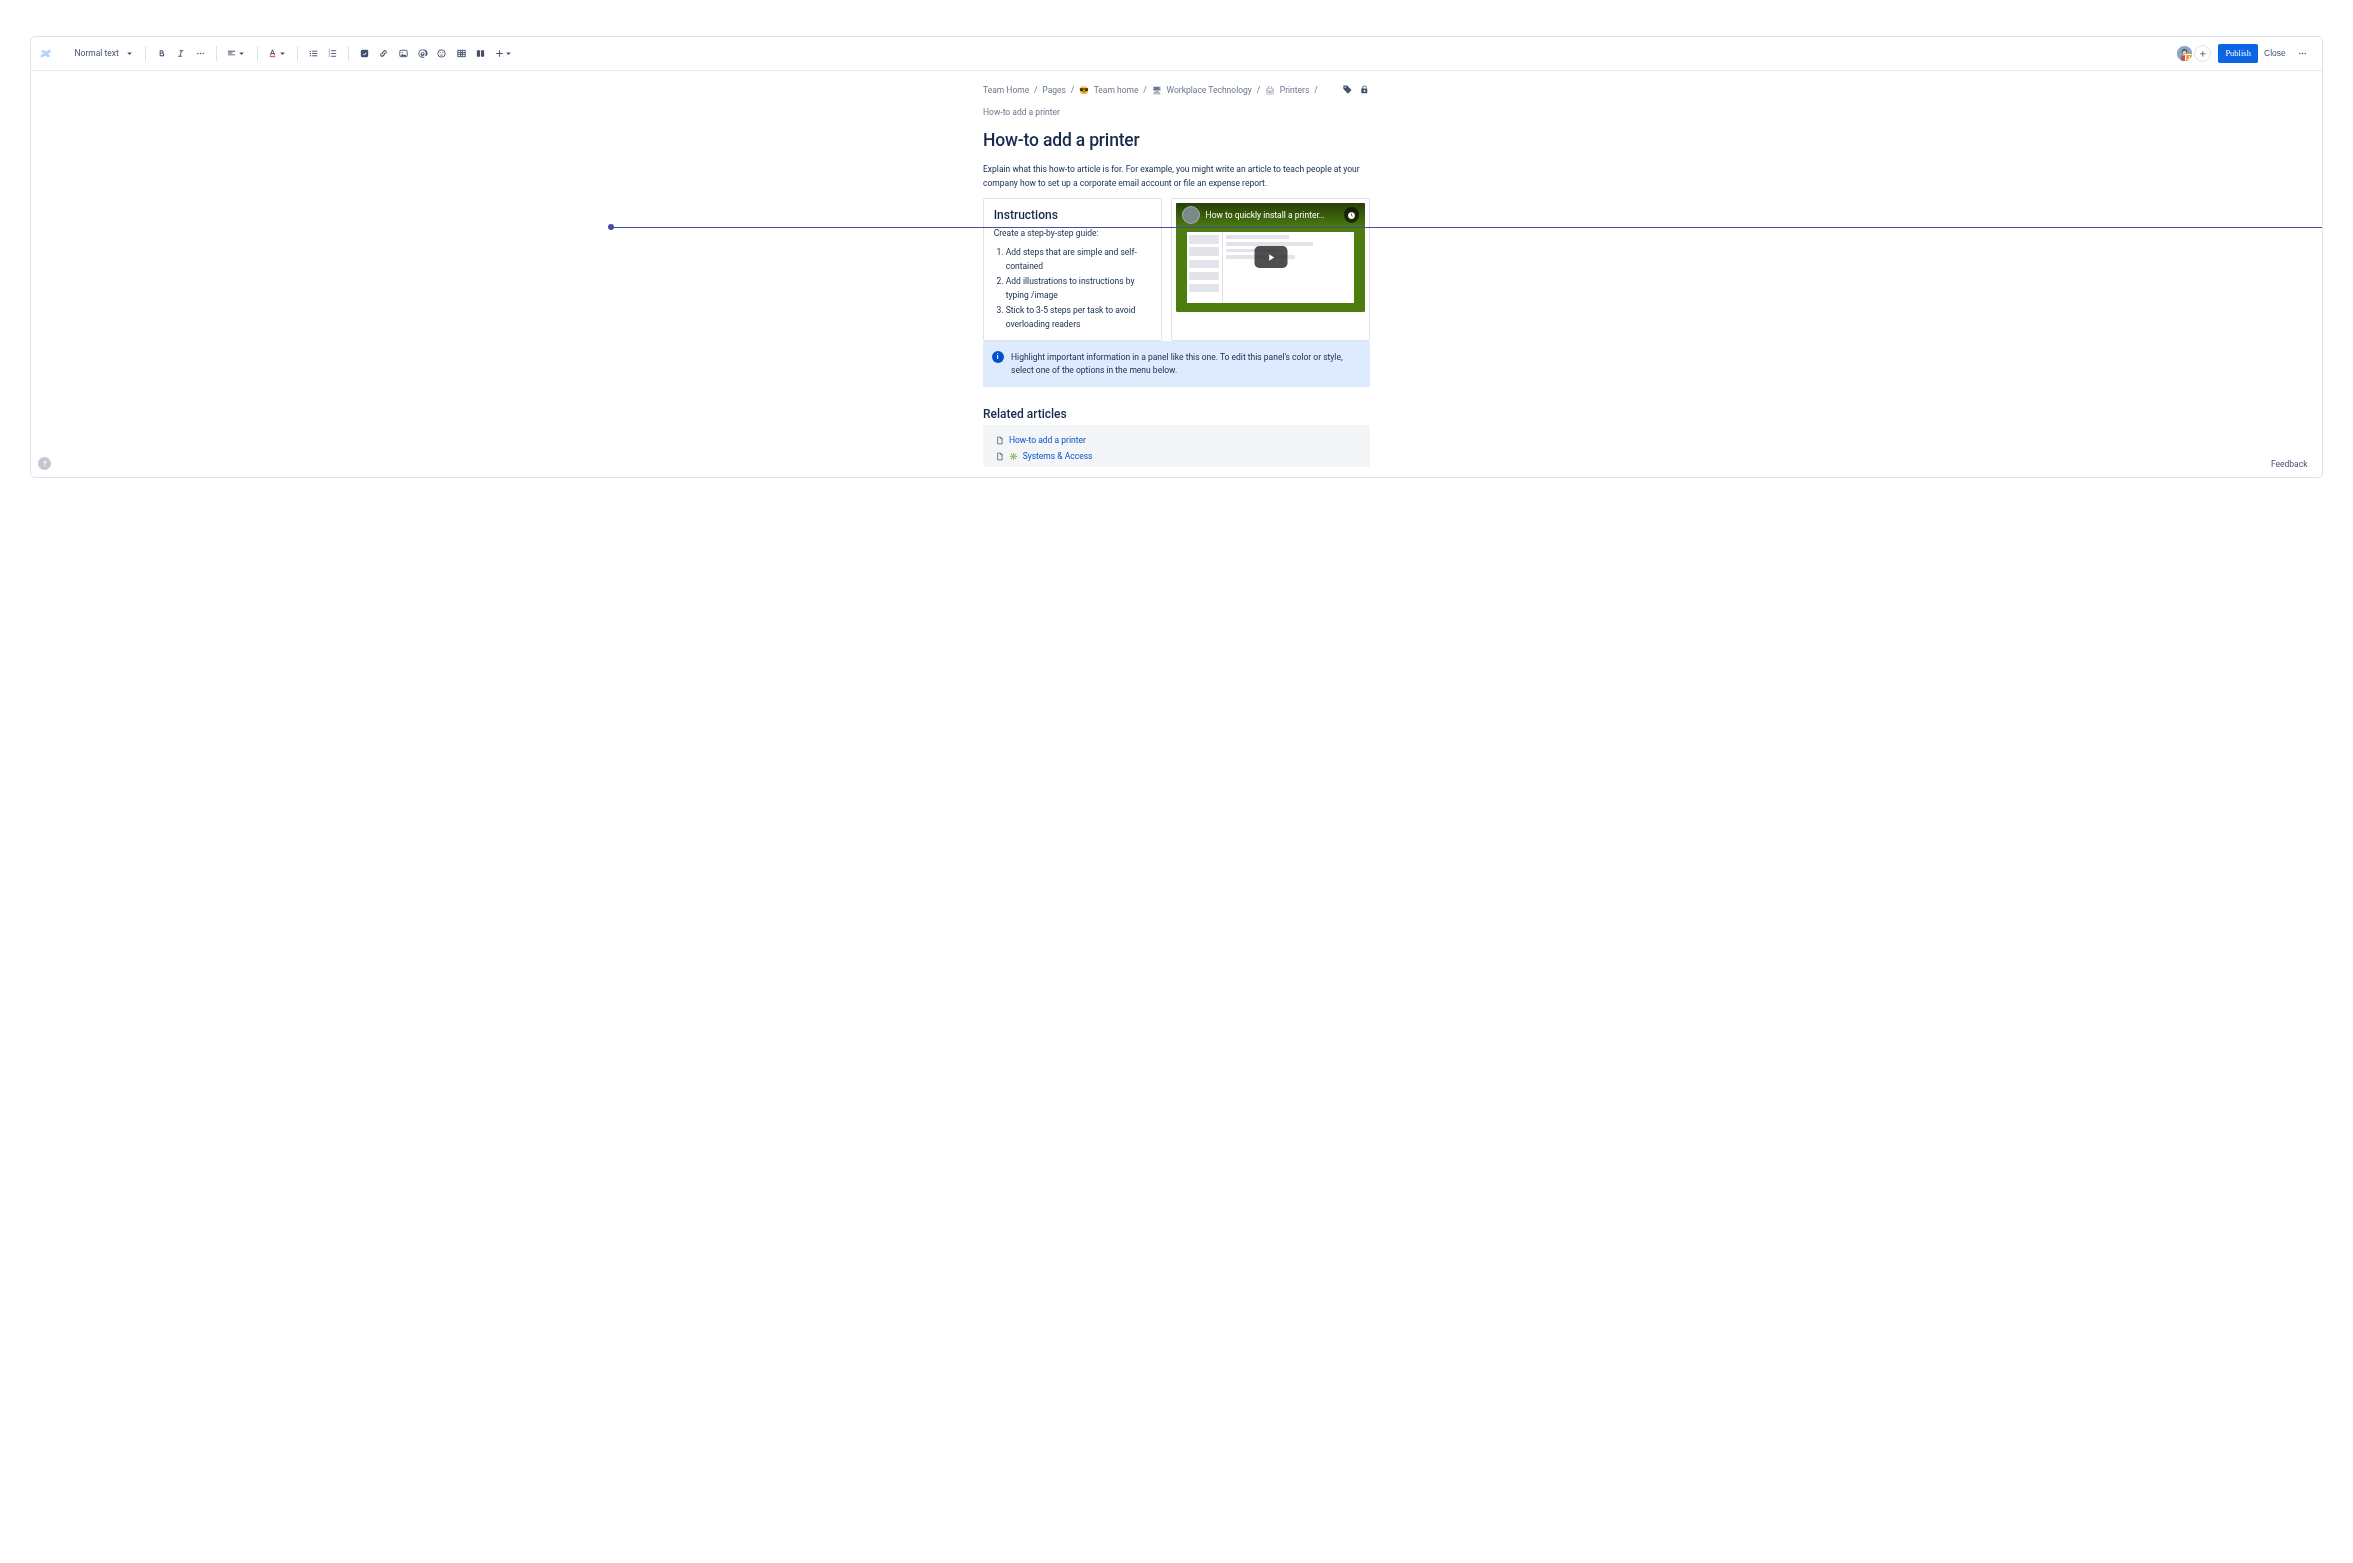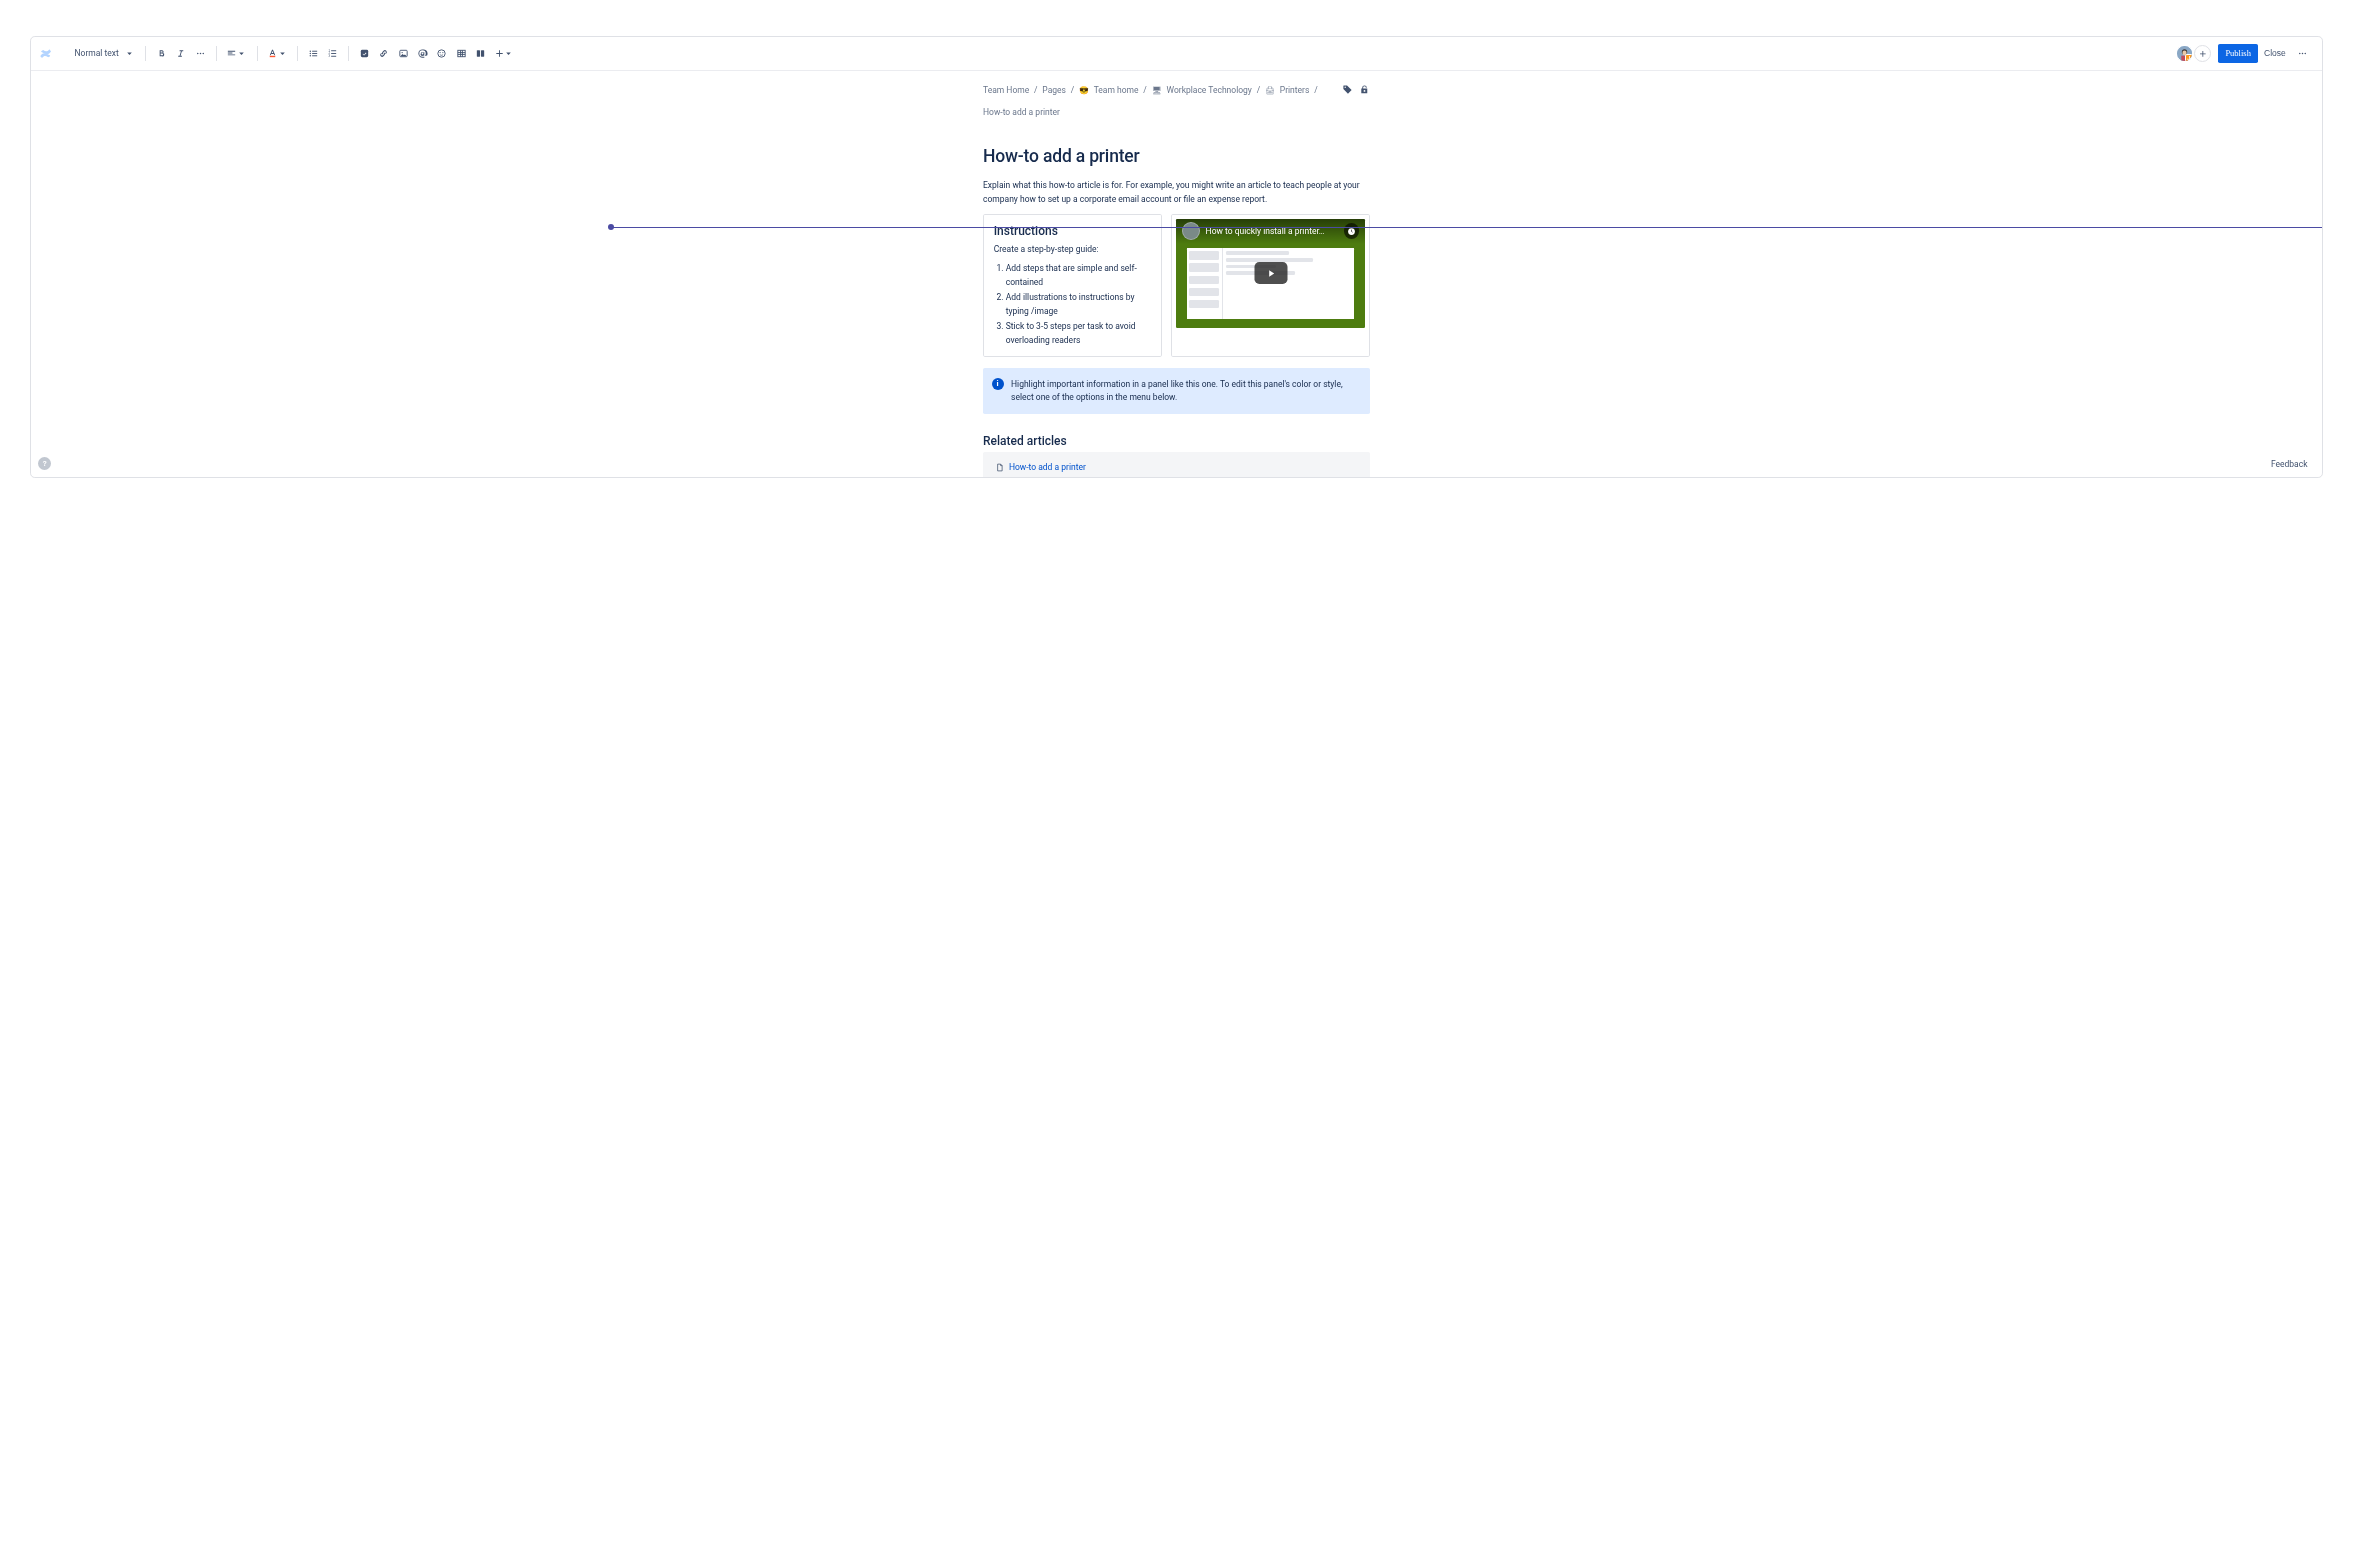--- a/index.html
+++ b/index.html
@@ -92,38 +92,38 @@
   .scroll-area::-webkit-scrollbar{width:6px;}
   .scroll-area::-webkit-scrollbar-track{background:transparent;}
   .scroll-area::-webkit-scrollbar-thumb{background:#c1c7d0;border-radius:3px;}
   .content{
     max-width:459px;
     margin:0 auto;
     padding:12px 36px 24px;
   }
   .breadcrumb-row{
     display:flex;align-items:flex-start;justify-content:space-between;
-    margin-bottom:27px;
+    margin-bottom:11px;
   }
   .breadcrumb{
     font-size:8.5px;color:#6b778c;line-height:1.7;
     display:flex;flex-wrap:wrap;align-items:center;gap:3.6px 4.8px;
   }
   .breadcrumb a{color:#6b778c;text-decoration:none;cursor:pointer;}
   .breadcrumb .sep{color:#6b778c;}
   .bc-emoji{font-size:7.9px;}
   .page-actions{display:flex;gap:6px;align-items:center;padding-top:1.2px;}
   .page-actions .pa{width:11px;height:11px;display:flex;align-items:center;justify-content:center;color:#42526e;cursor:pointer;}
   h1.page-title{
     font-size:17.5px;font-weight:500;color:var(--navy);
     margin:0 0 13.3px 0;letter-spacing:-0.01em;
   }
   .intro{color:#172b4d;line-height:1.55;margin:0 0 8.5px 0;}
   .two-col{
-    display:flex;gap:9px;margin-bottom:11px;
+    display:flex;gap:9px;margin-bottom:0;
   }
   .card{
     border:0.6px solid #dfe1e6;border-radius:1.8px;padding:8.5px 9.7px;
   }
   .col-left{flex:1;}
   .col-right{flex:1;min-width:199px;padding:3.6px;}
   .card h2{font-size:12px;font-weight:500;margin:0 0 6px 0;color:var(--navy);}
   .card .sub{color:#172b4d;margin:0 0 7.2px 0;}
   .card ol{margin:0;padding-left:12px;color:#172b4d;line-height:1.7;}
   .video-embed{

